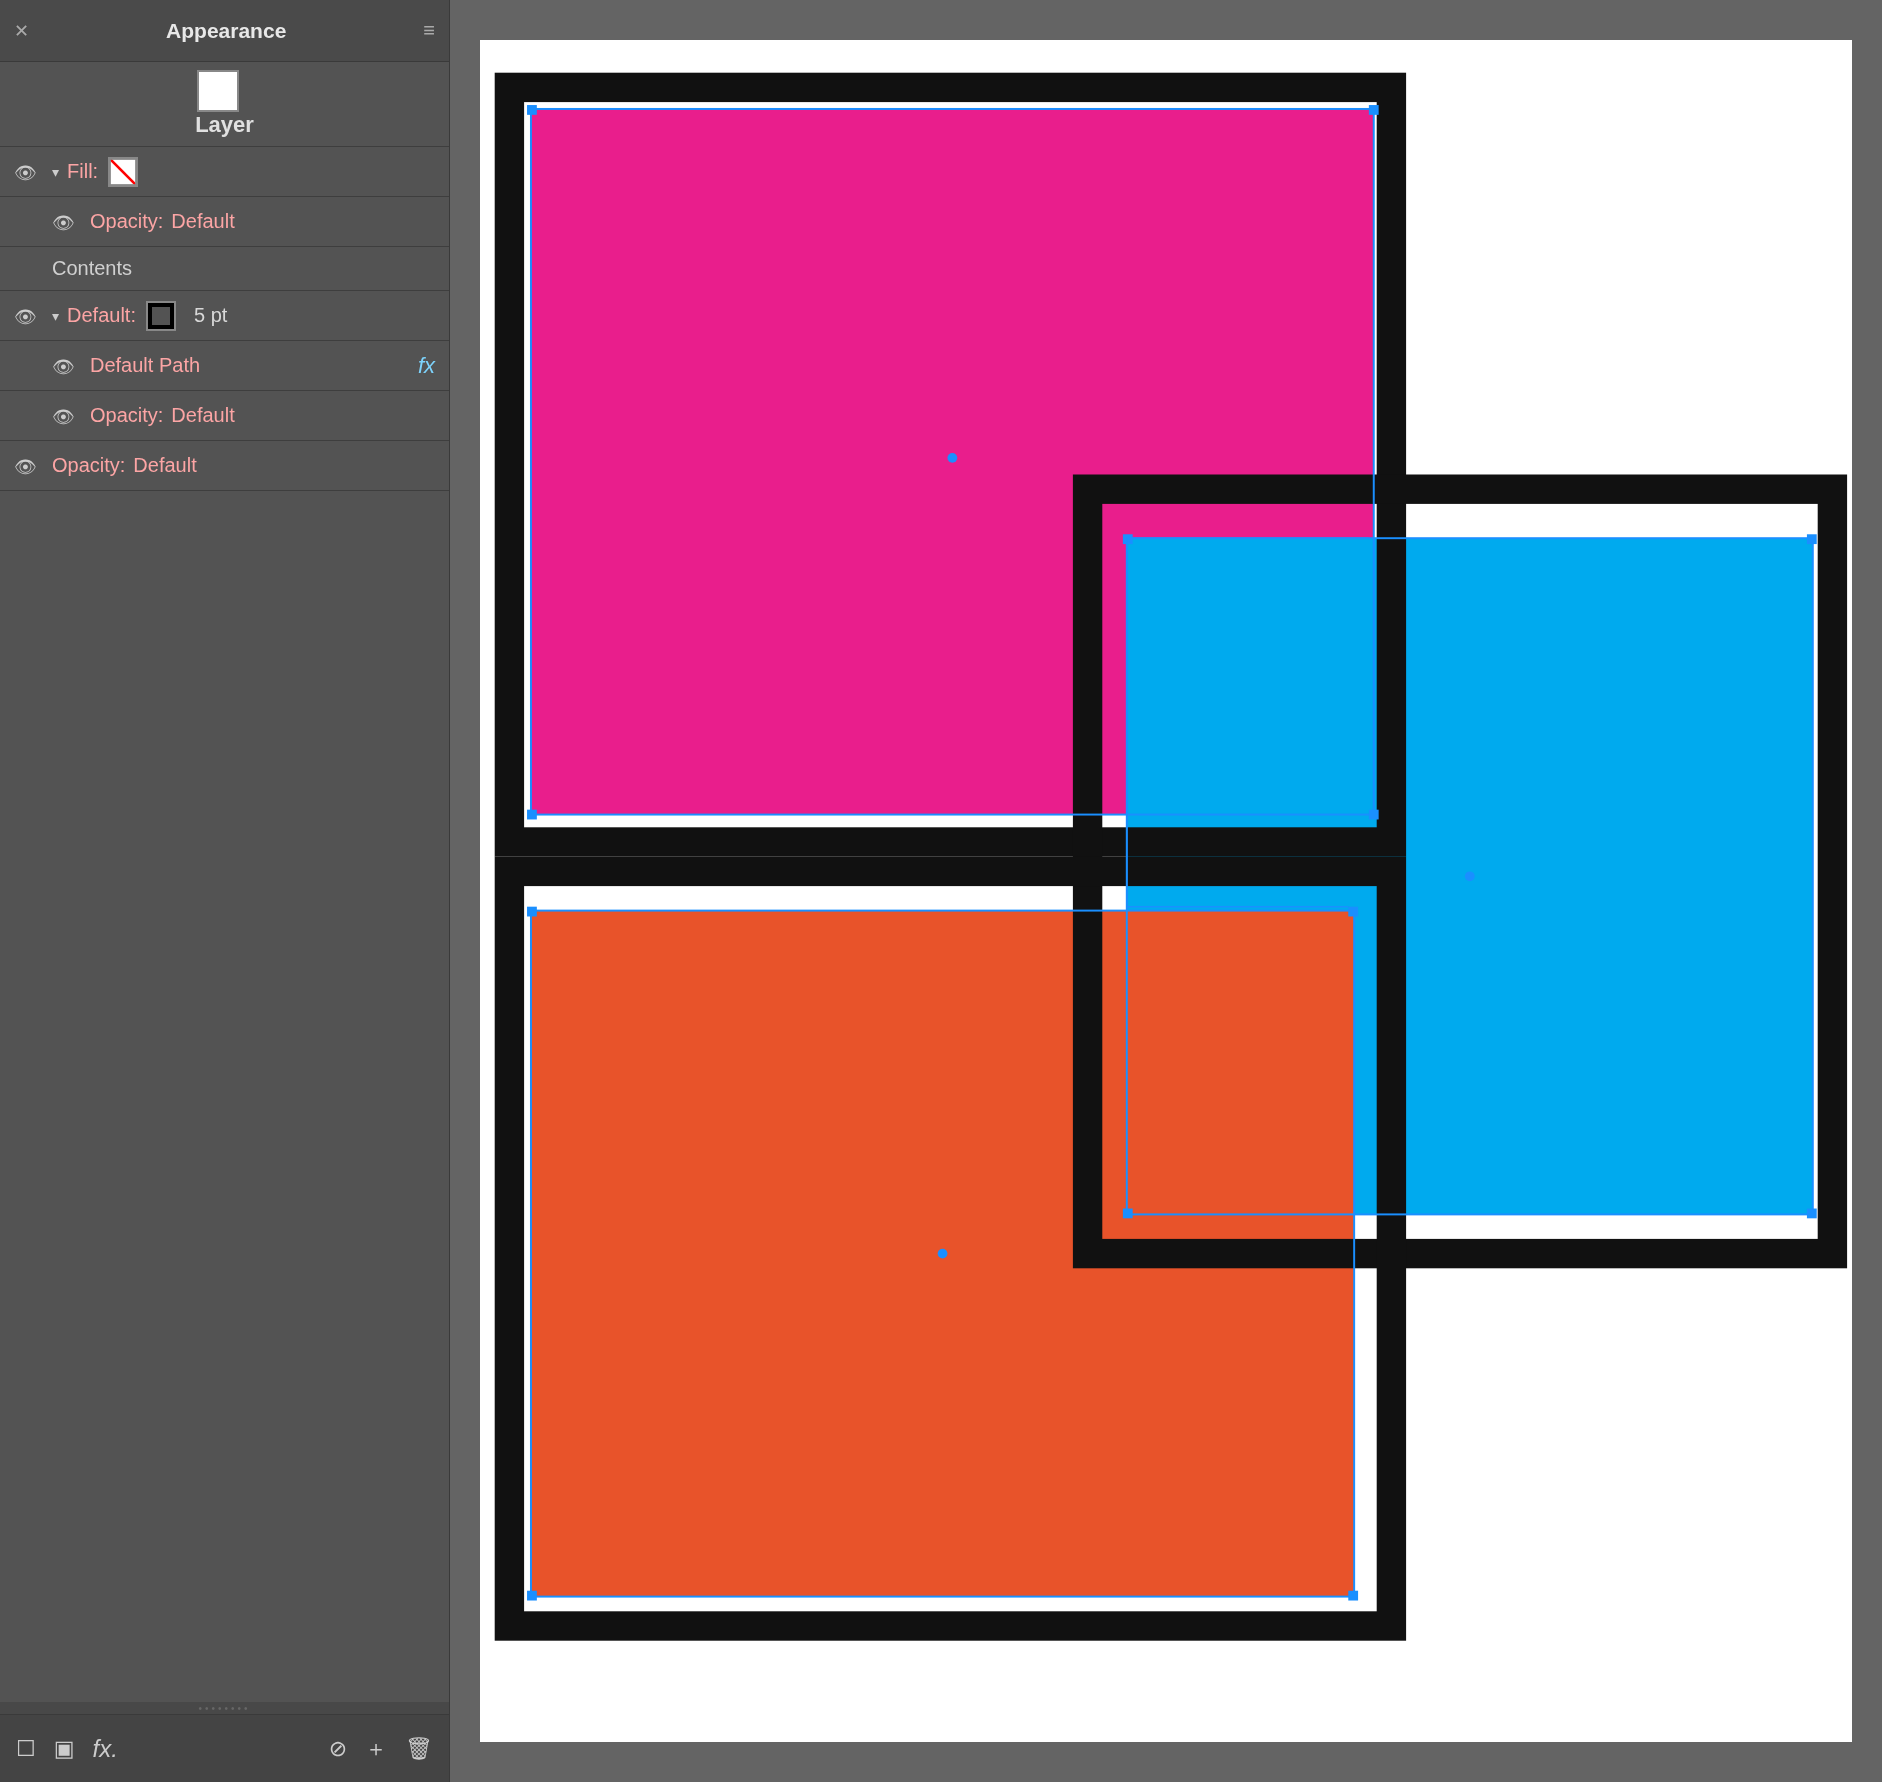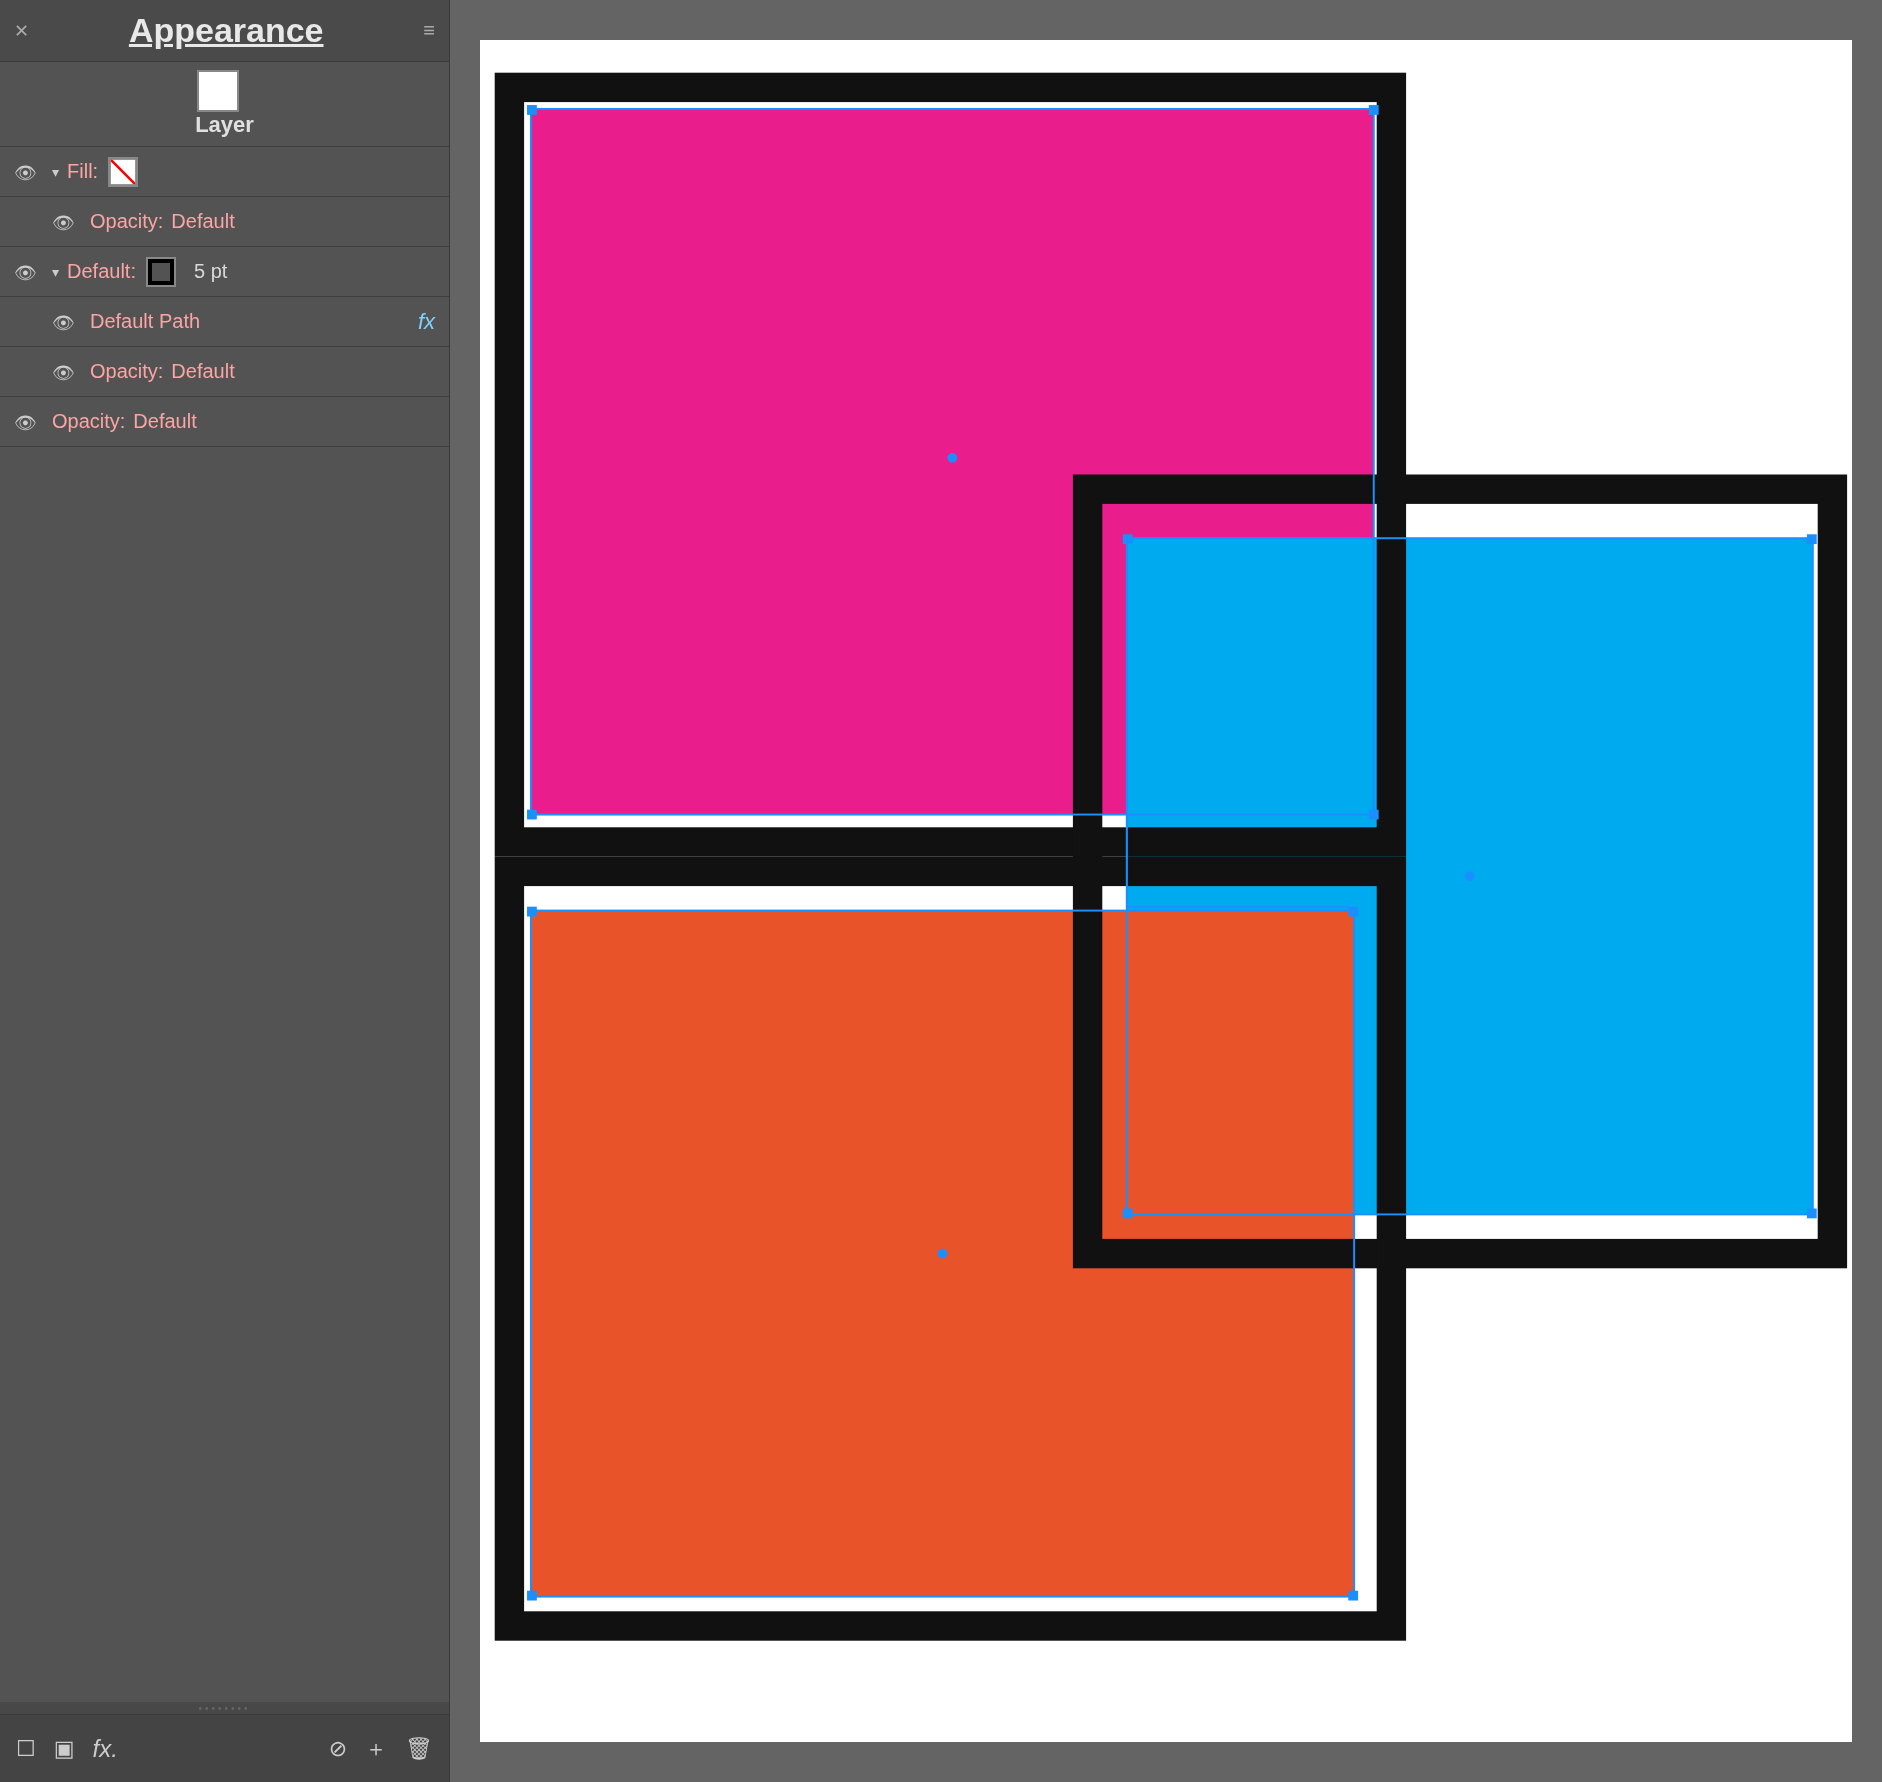--- a/index.html
+++ b/index.html
@@ -33,25 +33,24 @@
     }
 
     #close-icon {
       color: #aaa;
       font-size: 18px;
       margin-right: auto;
       cursor: pointer;
     }
 
     #panel-title {
-      font-size: 34px;
+      font-size: 21px;
       font-weight: 600;
       color: #e8e8e8;
       margin-right: auto;
-      text-decoration: underline;
     }
 
     #panel-menu-icon {
       color: #aaa;
       font-size: 20px;
       cursor: pointer;
     }
 
     
     .layer-row {
@@ -259,20 +258,23 @@
       </svg>
     </div>
   </div>
 
   <div class="app-row indent">
     <span class="eye-icon">👁</span>
     <span class="row-label underline">Opacity:</span>
     <span class="row-label" style="margin-left:8px;">Default</span>
   </div>
 
+  <div class="contents-row">
+    <span class="contents-label">Contents</span>
+  </div>
 
   <div class="app-row">
     <span class="eye-icon">👁</span>
     <span class="chevron-icon">▾</span>
     <span class="row-label">Default:</span>
     <div class="stroke-swatch"></div>
     <span class="stroke-pt">5 pt</span>
   </div>
 
   <div class="app-row indent">

